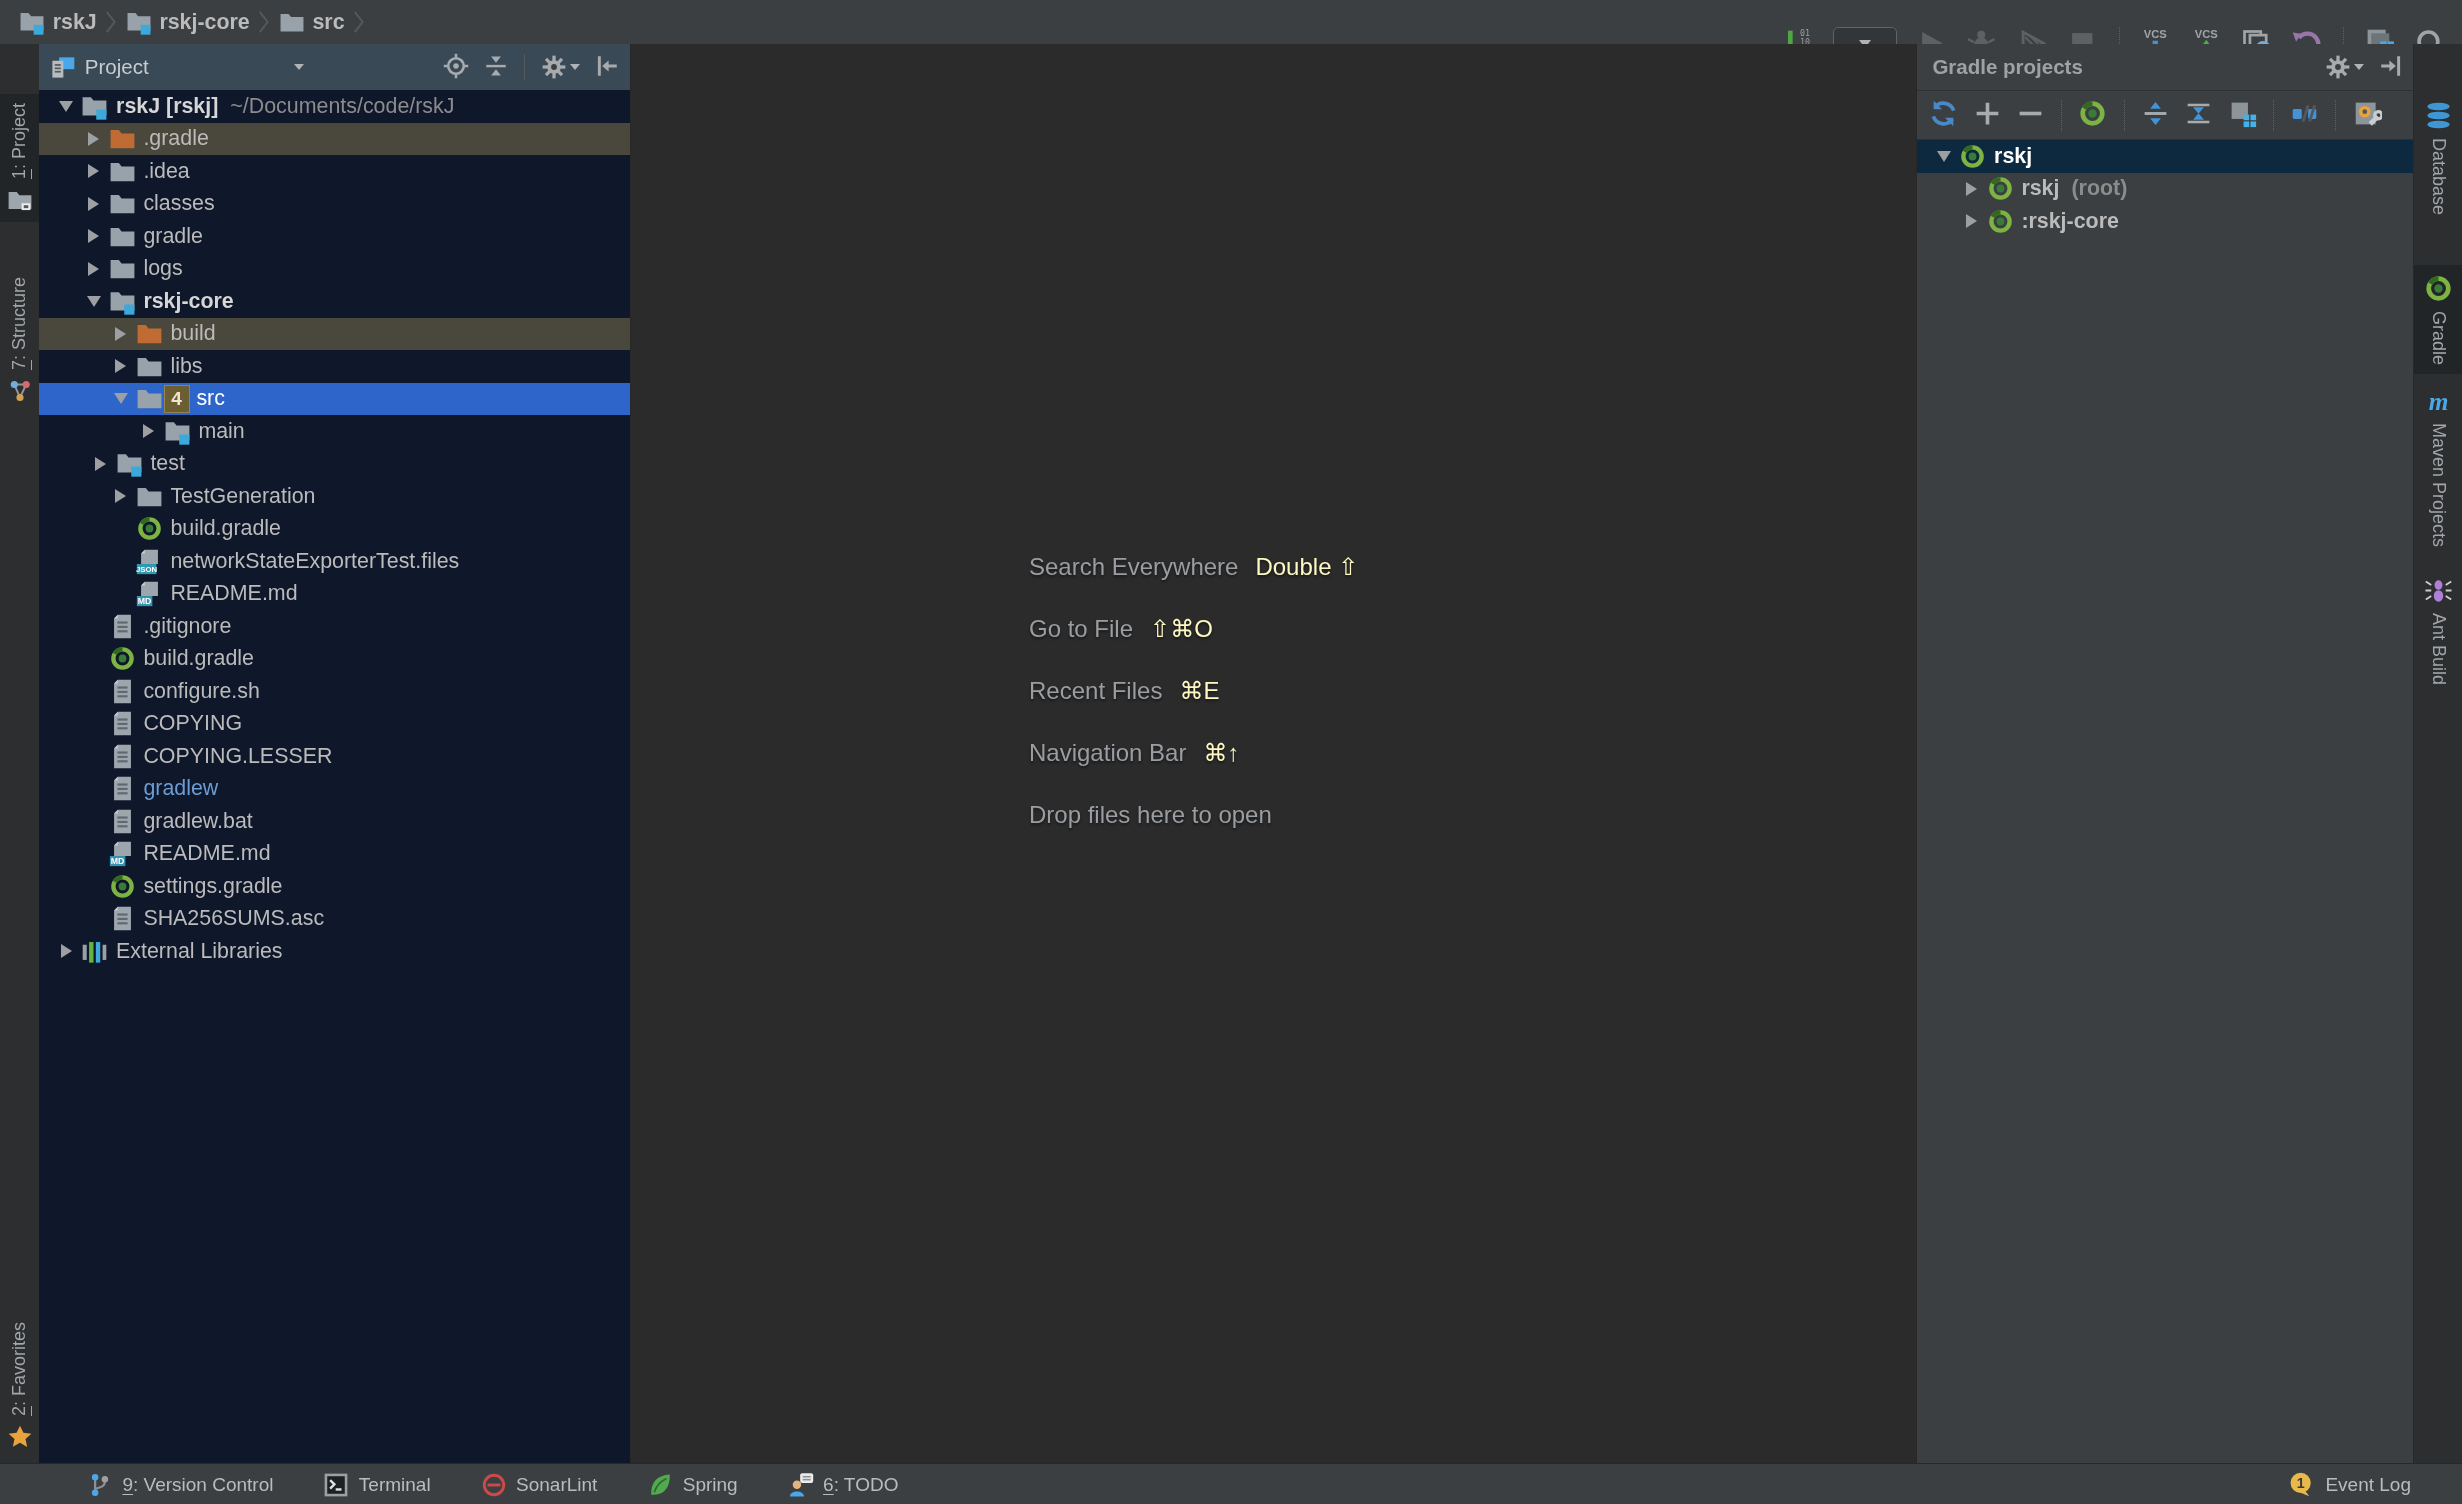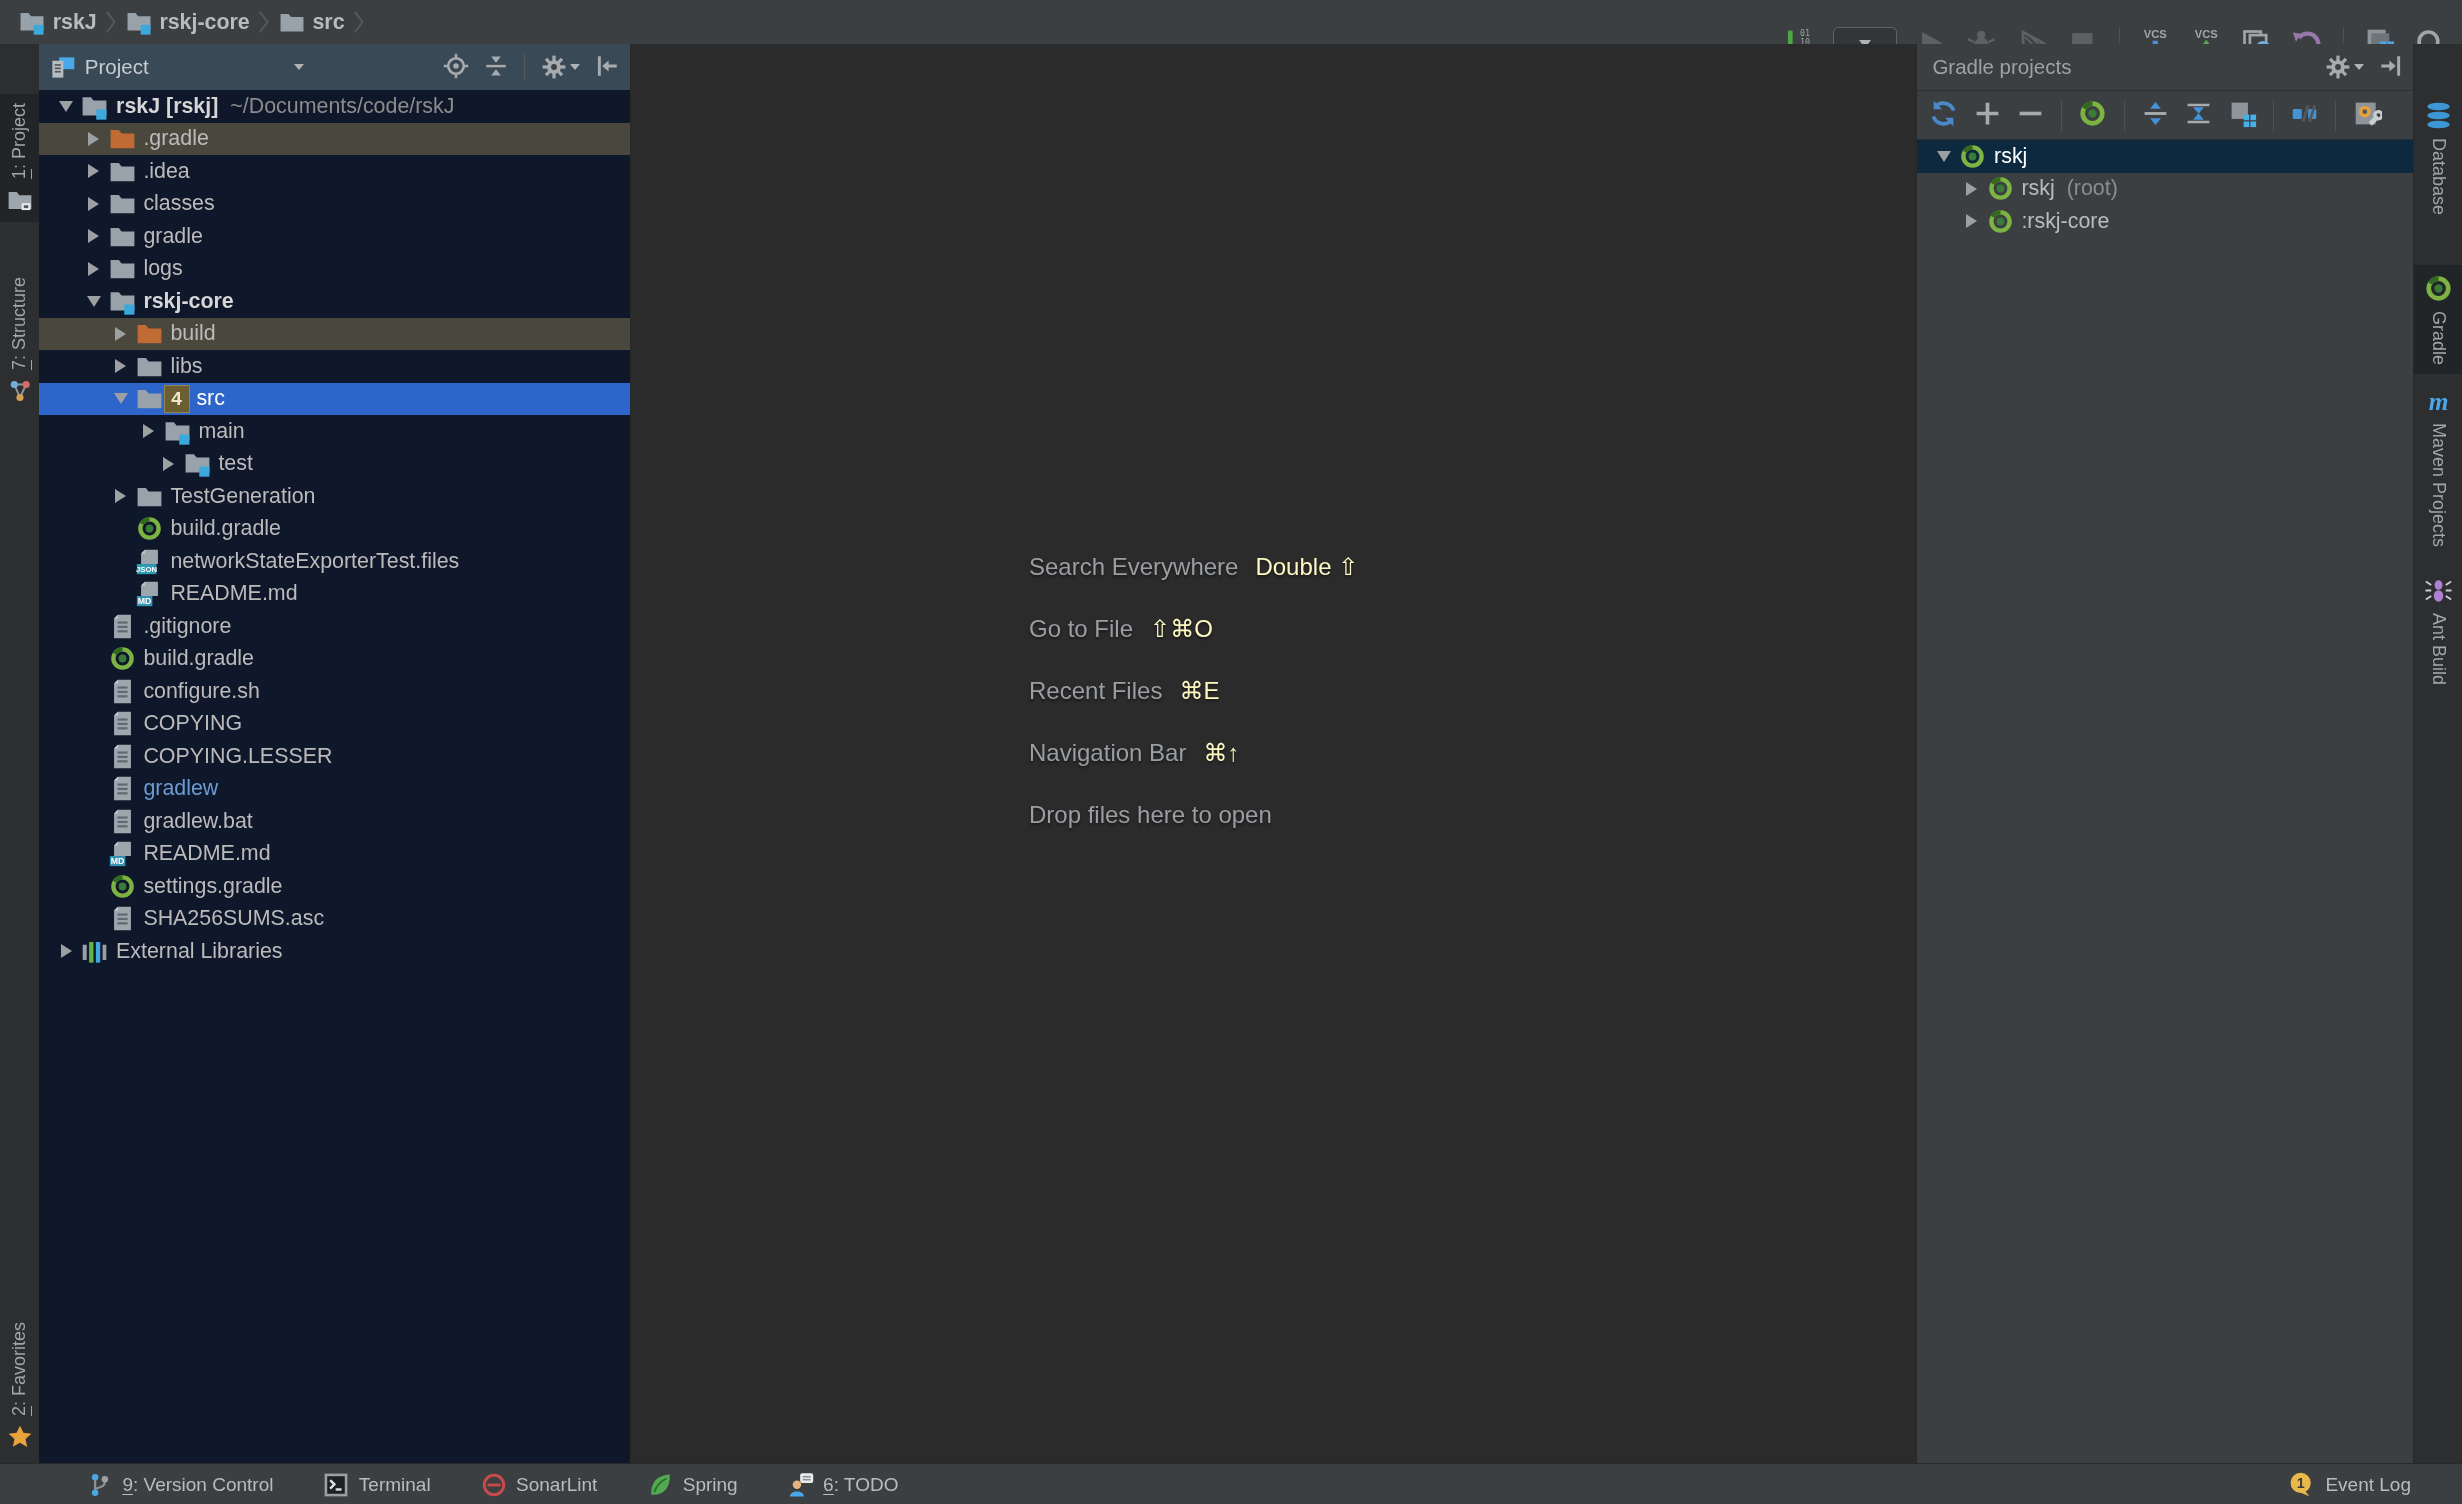--- a/index.html
+++ b/index.html
@@ -66,21 +66,21 @@
 
   
   #editor{position:absolute;left:631px;top:44px;right:545px;bottom:41px;background:#2B2B2B;}
   #hints{position:absolute;left:398px;top:492px;}
   .hint-row{height:62px;display:flex;align-items:center;font-size:24px;}
   .hint-label{color:#9A9EA2;text-shadow:0 1.7px 2.6px rgba(0,0,0,.45);}
   .hint-keys{color:#fef9c3;margin-left:17px;text-shadow:0 1.7px 2.6px rgba(0,0,0,.45);}
 
   
   #gradle-panel{position:absolute;right:48px;top:44px;bottom:41px;width:497px;background:#3C3F41;
-                border-left:0.9px solid #282828;}
+                border-left:0.9px solid #282828;font-weight:bold;}
   #gradle-panel .panel-header{background:#3C3F41;border-bottom:0.9px solid #2E3031;}
   #gradle-panel .ph-title{color:#9EA2A5;margin-left:5.1px;}
   #gradle-toolbar{height:48px;display:flex;align-items:center;gap:14.5px;padding:0 12px;
                   border-bottom:0.9px solid #2E3031;}
   #gradle-toolbar .ic{width:29px;height:29px;}
   #gradle-tree .tree-row.selected{background:#0D2940;color:#D6DBE0;}
 
   
   #statusbar{position:absolute;left:0;right:0;bottom:0;height:41px;background:#3C3F41;
              border-top:0.9px solid #282828;display:flex;align-items:center;
@@ -443,21 +443,21 @@
             <span class="tri-r"></span>
           </span>
           <span class="ic ti">
             <svg viewBox="0 0 17 17">
               <path fill="#97A2AA" d="M1 2.6h5.2l1.7 2.1H16v9.4H1z"></path>
               <rect x="9.6" y="10.4" width="6.4" height="6.4" fill="#3CA9DC"></rect>
             </svg>
           </span>
       <span class="row-label">main</span>
     </div>
-        <div class="tree-row" style="padding-left:116px">
+        <div class="tree-row" style="padding-left:48px">
       <span class="toggle">
             <span class="tri-r"></span>
           </span>
           <span class="ic ti">
             <svg viewBox="0 0 17 17">
               <path fill="#97A2AA" d="M1 2.6h5.2l1.7 2.1H16v9.4H1z"></path>
               <rect x="9.6" y="10.4" width="6.4" height="6.4" fill="#3CA9DC"></rect>
             </svg>
           </span>
       <span class="row-label">test</span>

